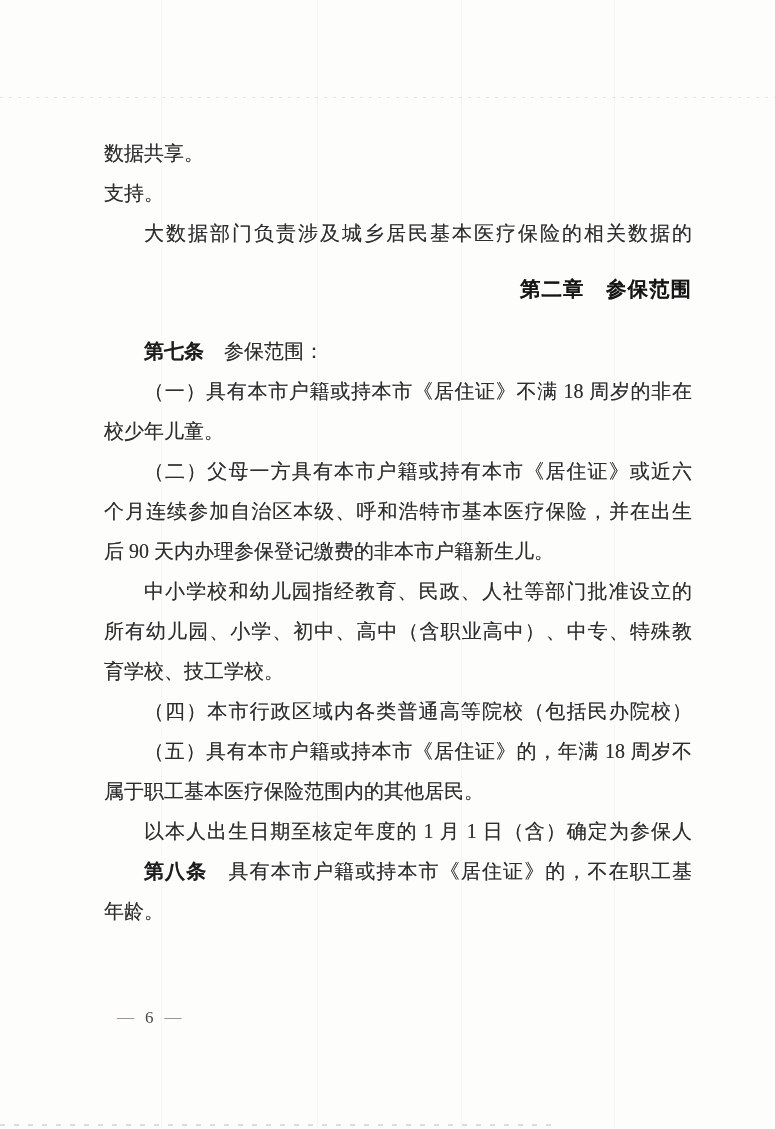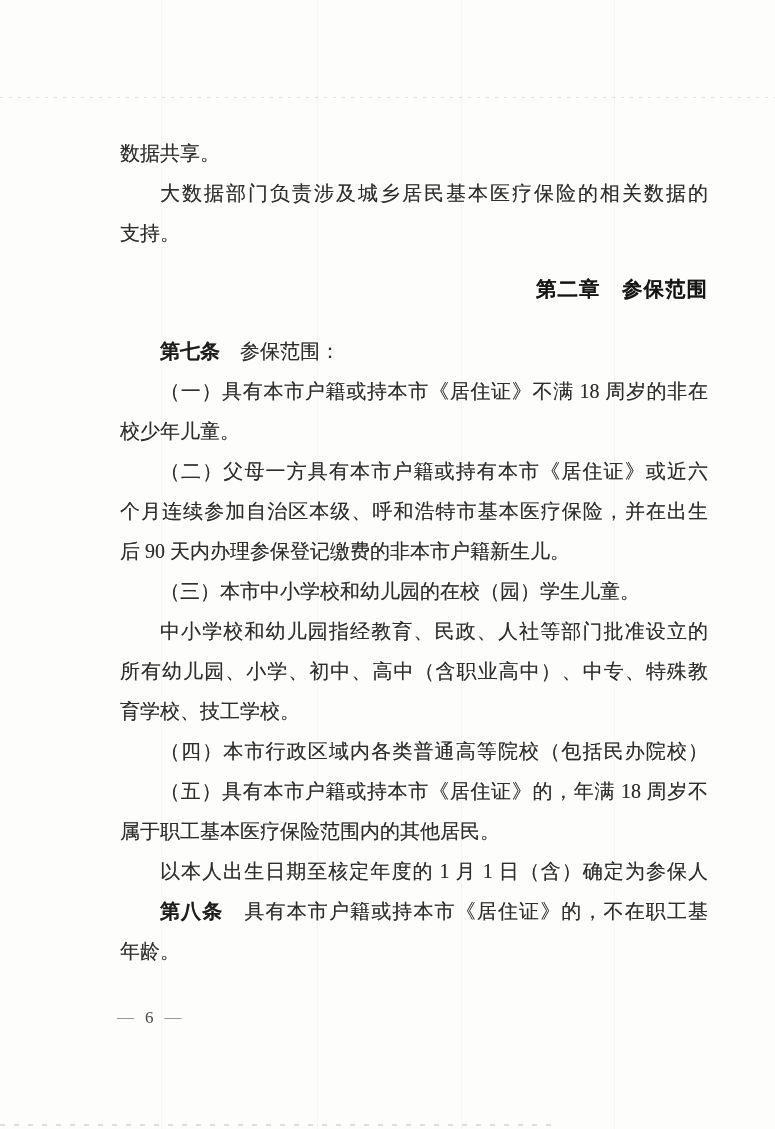--- a/index.html
+++ b/index.html
@@ -18,21 +18,21 @@
     background:repeating-linear-gradient(90deg,rgba(0,0,0,0.10) 0 3px,rgba(0,0,0,0) 3px 9px);
   }
   .artifact-hline-bottom{
     position:absolute;left:0;top:1124px;width:560px;height:2px;
     background:repeating-linear-gradient(90deg,rgba(0,0,0,0.13) 0 5px,rgba(0,0,0,0) 5px 14px);
   }
   .fold{position:absolute;top:0;width:1px;height:1129px;background:rgba(0,0,0,0.028);}
   .fold.f1{left:161px;} .fold.f2{left:317px;} .fold.f3{left:461px;} .fold.f4{left:614px;}
   
   .body-text{
-    position:absolute;left:120px;top:133px;width:588px;
+    position:absolute;left:104px;top:133px;width:588px;
     font-size:20px;
   }
   .line{
     height:40px;line-height:40px;
     white-space:nowrap;
     text-shadow:0 0 0.5px rgba(40,40,40,0.55);
   }
   .line.just{
     white-space:normal;
     text-align:justify;
@@ -73,32 +73,31 @@
   <div class="artifact-hline-top"></div>
   <div class="fold f1"></div>
   <div class="fold f2"></div>
   <div class="fold f3"></div>
   <div class="fold f4"></div>
   <div class="artifact-hline-bottom"></div>
 
   <div class="body-text">
 
     <div class="line">数据共享。</div>
+    <div class="line">支持。</div>
     <div class="line ind just">大数据部门负责涉及城乡居民基本医疗保险的相关数据的</div>
-    <div class="line">支持。</div>
 
     <div class="chapter-heading">第二章　参保范围</div>
 
     <div class="line ind"><span class="article-label">第七条</span><span>　参保范围：</span></div>
     <div class="line ind just">（一）具有本市户籍或持本市《居住证》不满 18 周岁的非在</div>
     <div class="line">校少年儿童。</div>
     <div class="line ind just">（二）父母一方具有本市户籍或持有本市《居住证》或近六</div>
     <div class="line just">个月连续参加自治区本级、呼和浩特市基本医疗保险，并在出生</div>
     <div class="line">后 90 天内办理参保登记缴费的非本市户籍新生儿。</div>
-    <div class="line ind">（三）本市中小学校和幼儿园的在校（园）学生儿童。</div>
     <div class="line ind just">中小学校和幼儿园指经教育、民政、人社等部门批准设立的</div>
     <div class="line just">所有幼儿园、小学、初中、高中（含职业高中）、中专、特殊教</div>
     <div class="line">育学校、技工学校。</div>
     <div class="line ind just">（四）本市行政区域内各类普通高等院校（包括民办院校）</div>
     <div class="line ind just">（五）具有本市户籍或持本市《居住证》的，年满 18 周岁不</div>
     <div class="line">属于职工基本医疗保险范围内的其他居民。</div>
     <div class="line ind just">以本人出生日期至核定年度的 1 月 1 日（含）确定为参保人</div>
     <div class="line ind just"><span class="article-label">第八条</span><span>　具有本市户籍或持本市《居住证》的，不在职工基</span></div>
     <div class="line">年龄。</div>
 

